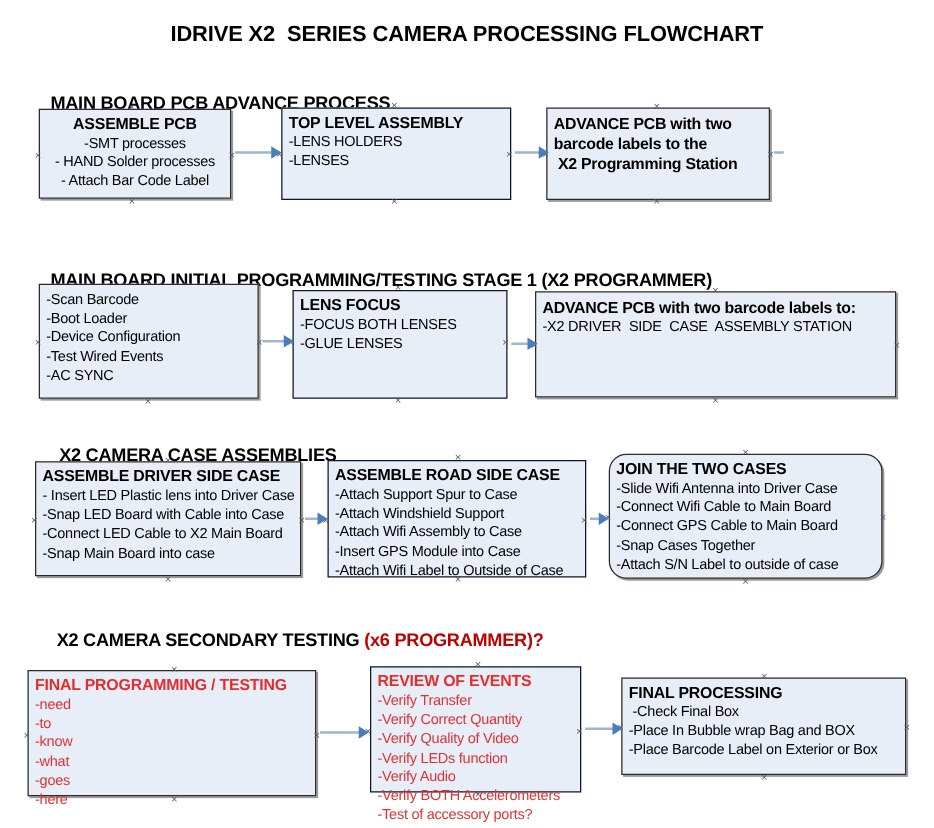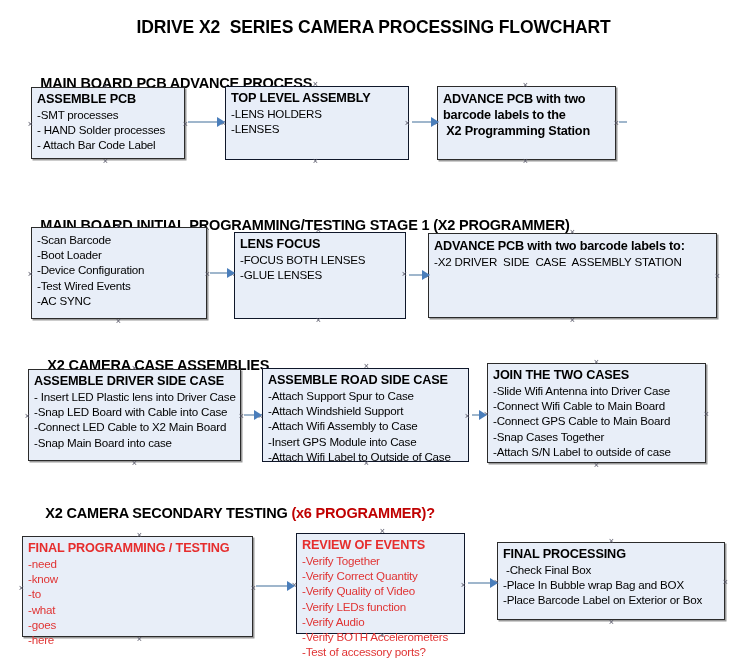--- a/index.html
+++ b/index.html
@@ -110,21 +110,21 @@
 <body>
 
 <div id="canvas">
 
   <div class="title">IDRIVE X2  SERIES CAMERA PROCESSING FLOWCHART</div>
 
   <div class="section-head" style="left:25px; top:59px;">
     <span>MAIN BOARD PCB ADVANCE PROCESS</span>
   </div>
 
-  <div class="node thin" style="left:31px; top:87px; width:154px; height:72px;">
+  <div class="node thin" style="left:31px; top:87px; width:154px; height:72px;text-align:center;">
     <div class="node-title">ASSEMBLE PCB</div>
     <div class="node-line">-SMT processes</div>
     <div class="node-line">- HAND Solder processes</div>
     <div class="node-line">- Attach Bar Code Label</div>
     <span class="cp" style="left:70px; top:-5px;"></span>
     <span class="cp" style="left:-5px; top:33px;"></span>
     <span class="cp" style="left:70px; top:70px;"></span>
     <span class="cp" style="left:150px; top:33px;"></span>
   </div>
 
@@ -217,21 +217,21 @@
     <div class="node-line">-Attach Windshield Support</div>
     <div class="node-line">-Attach Wifi Assembly to Case</div>
     <div class="node-line">-Insert GPS Module into Case</div>
     <div class="node-line">-Attach Wifi Label to Outside of Case</div>
     <span class="cp" style="left:100px; top:-6px;"></span>
     <span class="cp" style="left:-6px; top:44px;"></span>
     <span class="cp" style="left:100px; top:91px;"></span>
     <span class="cp" style="left:201px; top:44px;"></span>
   </div>
 
-  <div class="node thin" style="left:487px; top:363px; width:219px; height:100px;">
+  <div class="node thin" style="left:487px; top:363px; width:219px; height:100px;border-radius:14px;">
     <div class="node-title">JOIN THE TWO CASES</div>
     <div class="node-line">-Slide Wifi Antenna into Driver Case</div>
     <div class="node-line">-Connect Wifi Cable to Main Board</div>
     <div class="node-line">-Connect GPS Cable to Main Board</div>
     <div class="node-line">-Snap Cases Together</div>
     <div class="node-line">-Attach S/N Label to outside of case</div>
     <span class="cp" style="left:105px; top:-5px;"></span>
     <span class="cp" style="left:-5px; top:47px;"></span>
     <span class="cp" style="left:105px; top:98px;"></span>
     <span class="cp" style="left:215px; top:47px;"></span>
@@ -242,34 +242,34 @@
   <div class="conn" style="left:472px; top:414px; width:9px;"></div>
   <div class="conn-head" style="left:479px; top:410px;"></div>
 
   <div class="section-head" style="left:30px; top:489px;">
     <span>X2 CAMERA SECONDARY TESTING </span><span class="accent">(x6 PROGRAMMER)?</span>
   </div>
 
   <div class="node thin red" style="left:22px; top:536px; width:231px; height:101px;">
     <div class="node-title">FINAL PROGRAMMING / TESTING</div>
     <div class="node-line">-need</div>
+    <div class="node-line">-to</div>
     <div class="node-line">-know</div>
-    <div class="node-line">-to</div>
     <div class="node-line">-what</div>
     <div class="node-line">-goes</div>
     <div class="node-line">-here</div>
     <span class="cp" style="left:113px; top:-5px;"></span>
     <span class="cp" style="left:-5px; top:48px;"></span>
     <span class="cp" style="left:113px; top:99px;"></span>
     <span class="cp" style="left:227px; top:48px;"></span>
   </div>
 
   <div class="node thick red" style="left:296px; top:533px; width:169px; height:101px;">
     <div class="node-title">REVIEW OF EVENTS</div>
-    <div class="node-line">-Verify Together</div>
+    <div class="node-line">-Verify Transfer</div>
     <div class="node-line">-Verify Correct Quantity</div>
     <div class="node-line">-Verify Quality of Video</div>
     <div class="node-line">-Verify LEDs function</div>
     <div class="node-line">-Verify Audio</div>
     <div class="node-line">-Verify BOTH Accelerometers</div>
     <div class="node-line" style="position:relative; z-index:2;">-Test of accessory ports?</div>
     <span class="cp" style="left:82px; top:-6px;"></span>
     <span class="cp" style="left:-6px; top:48px;"></span>
     <span class="cp" style="left:82px; top:98px; z-index:3;"></span>
     <span class="cp" style="left:163px; top:48px;"></span>

